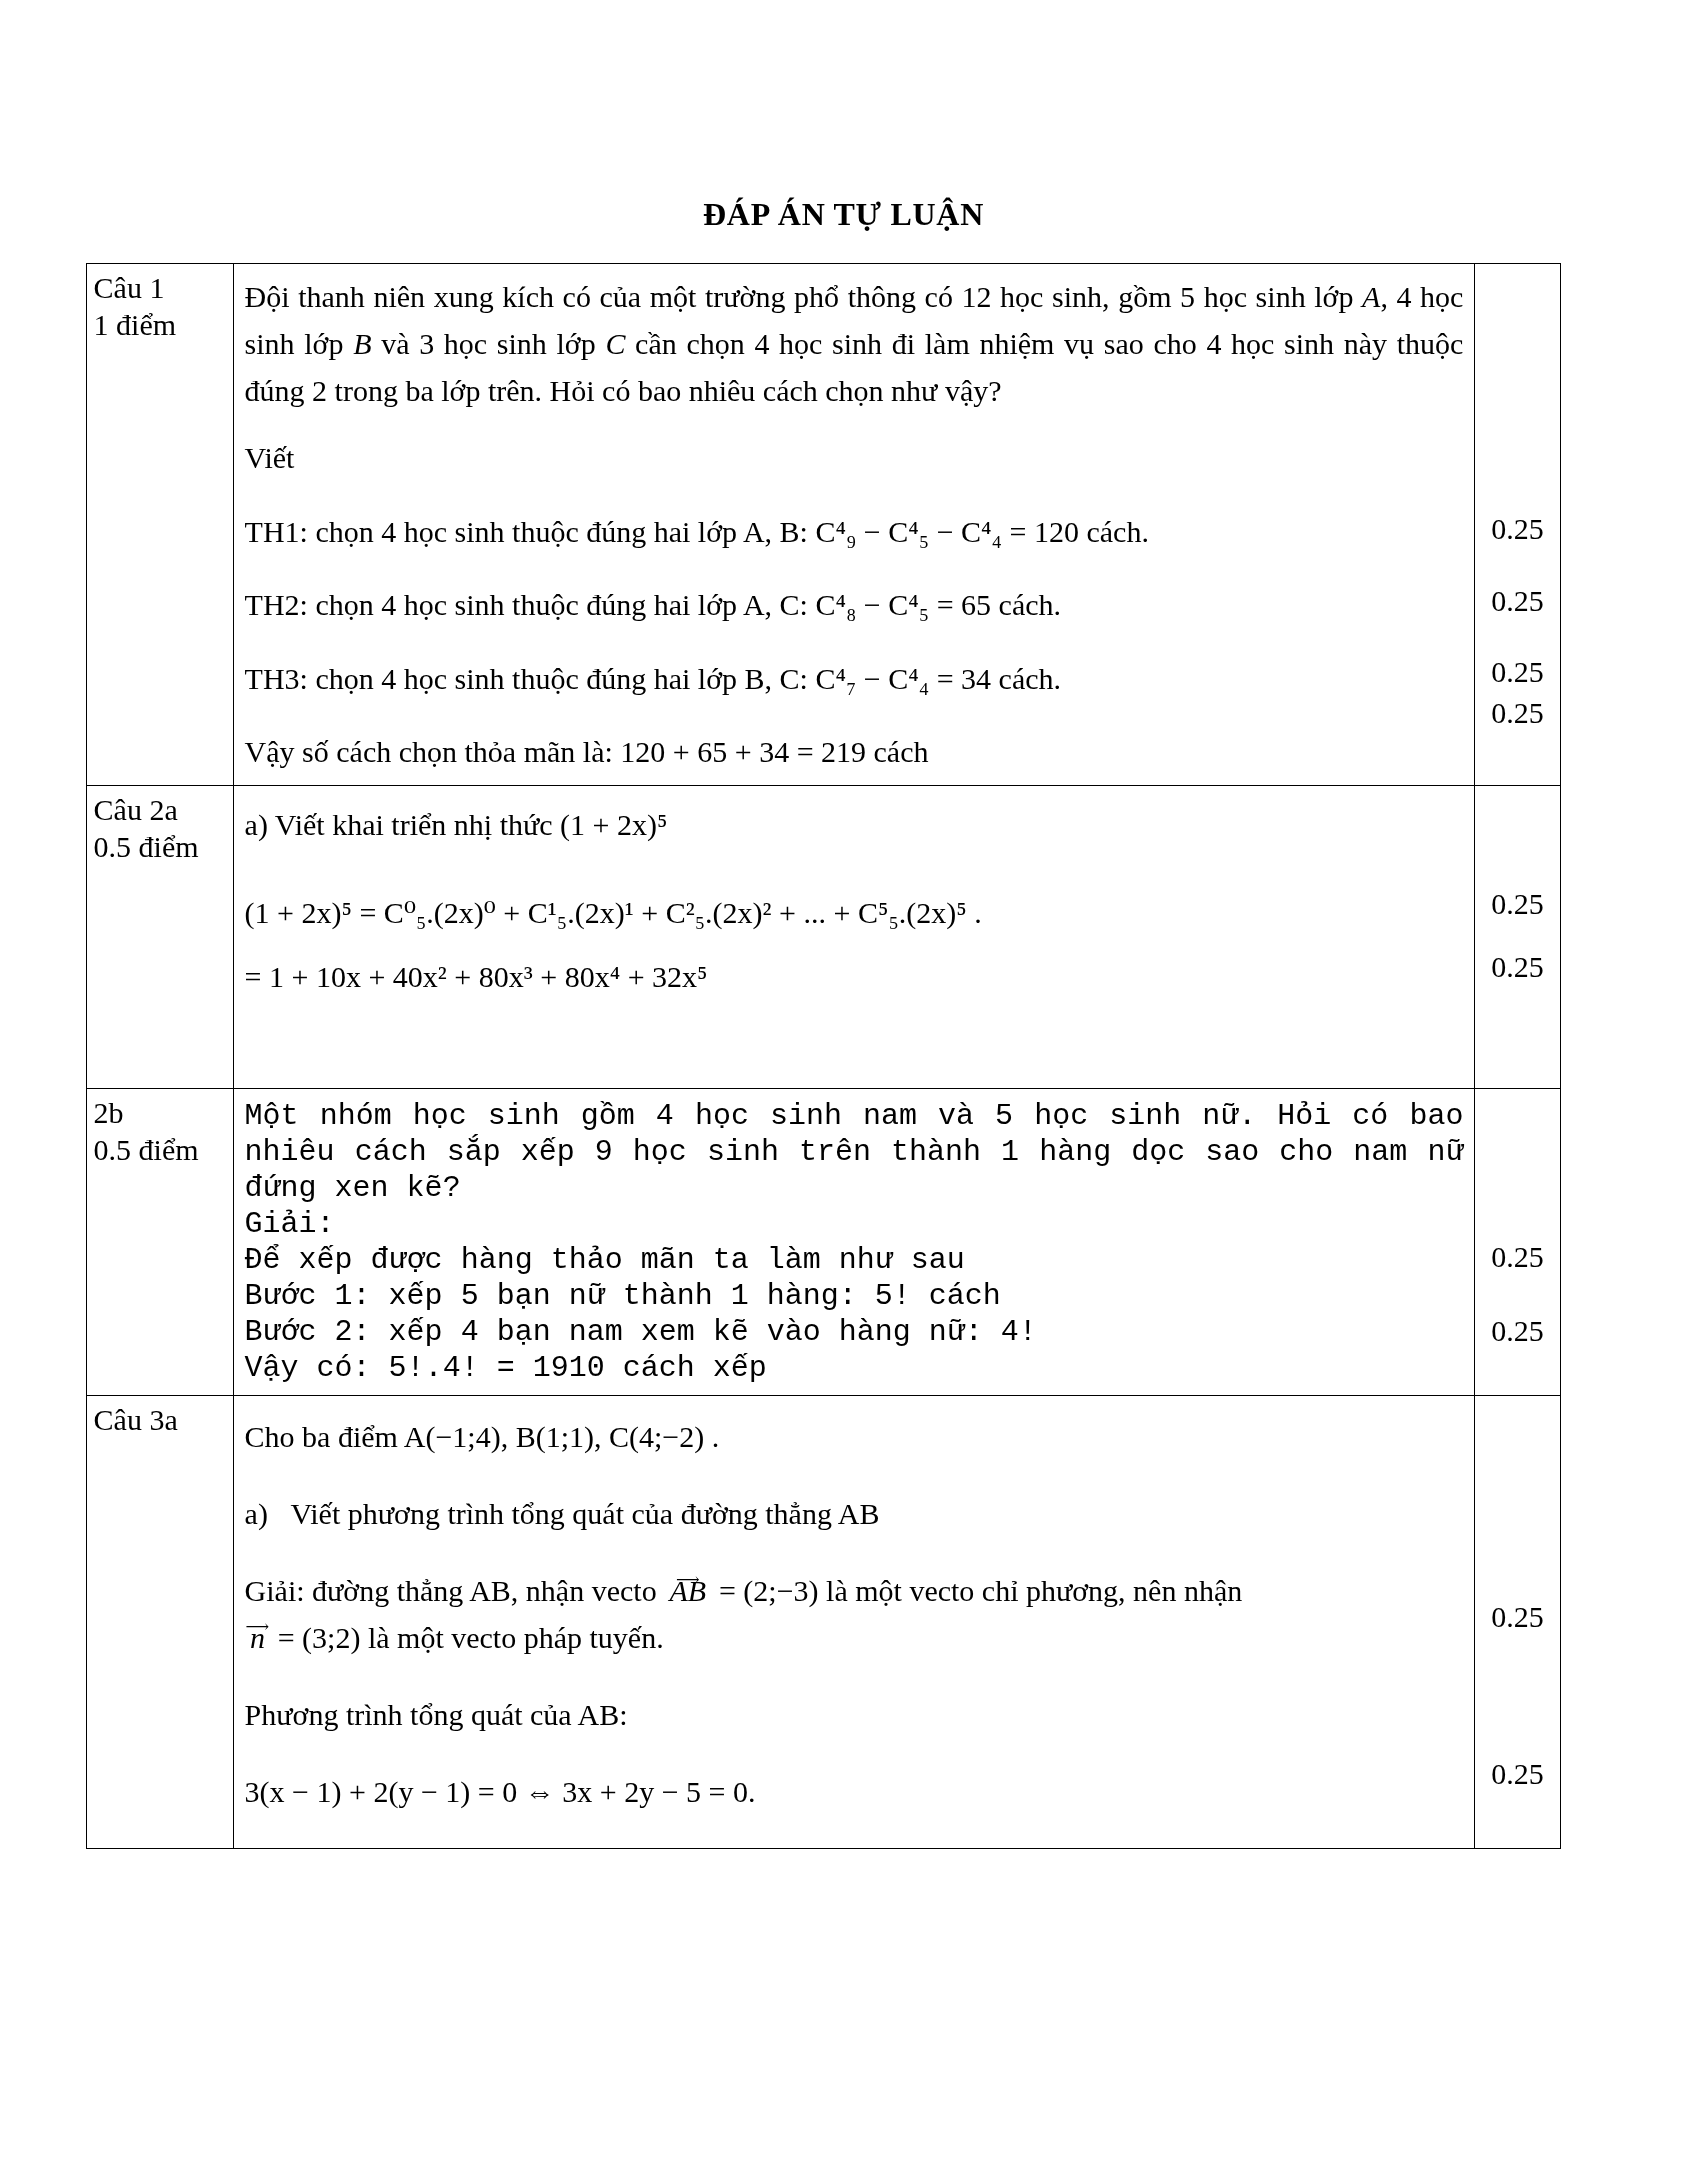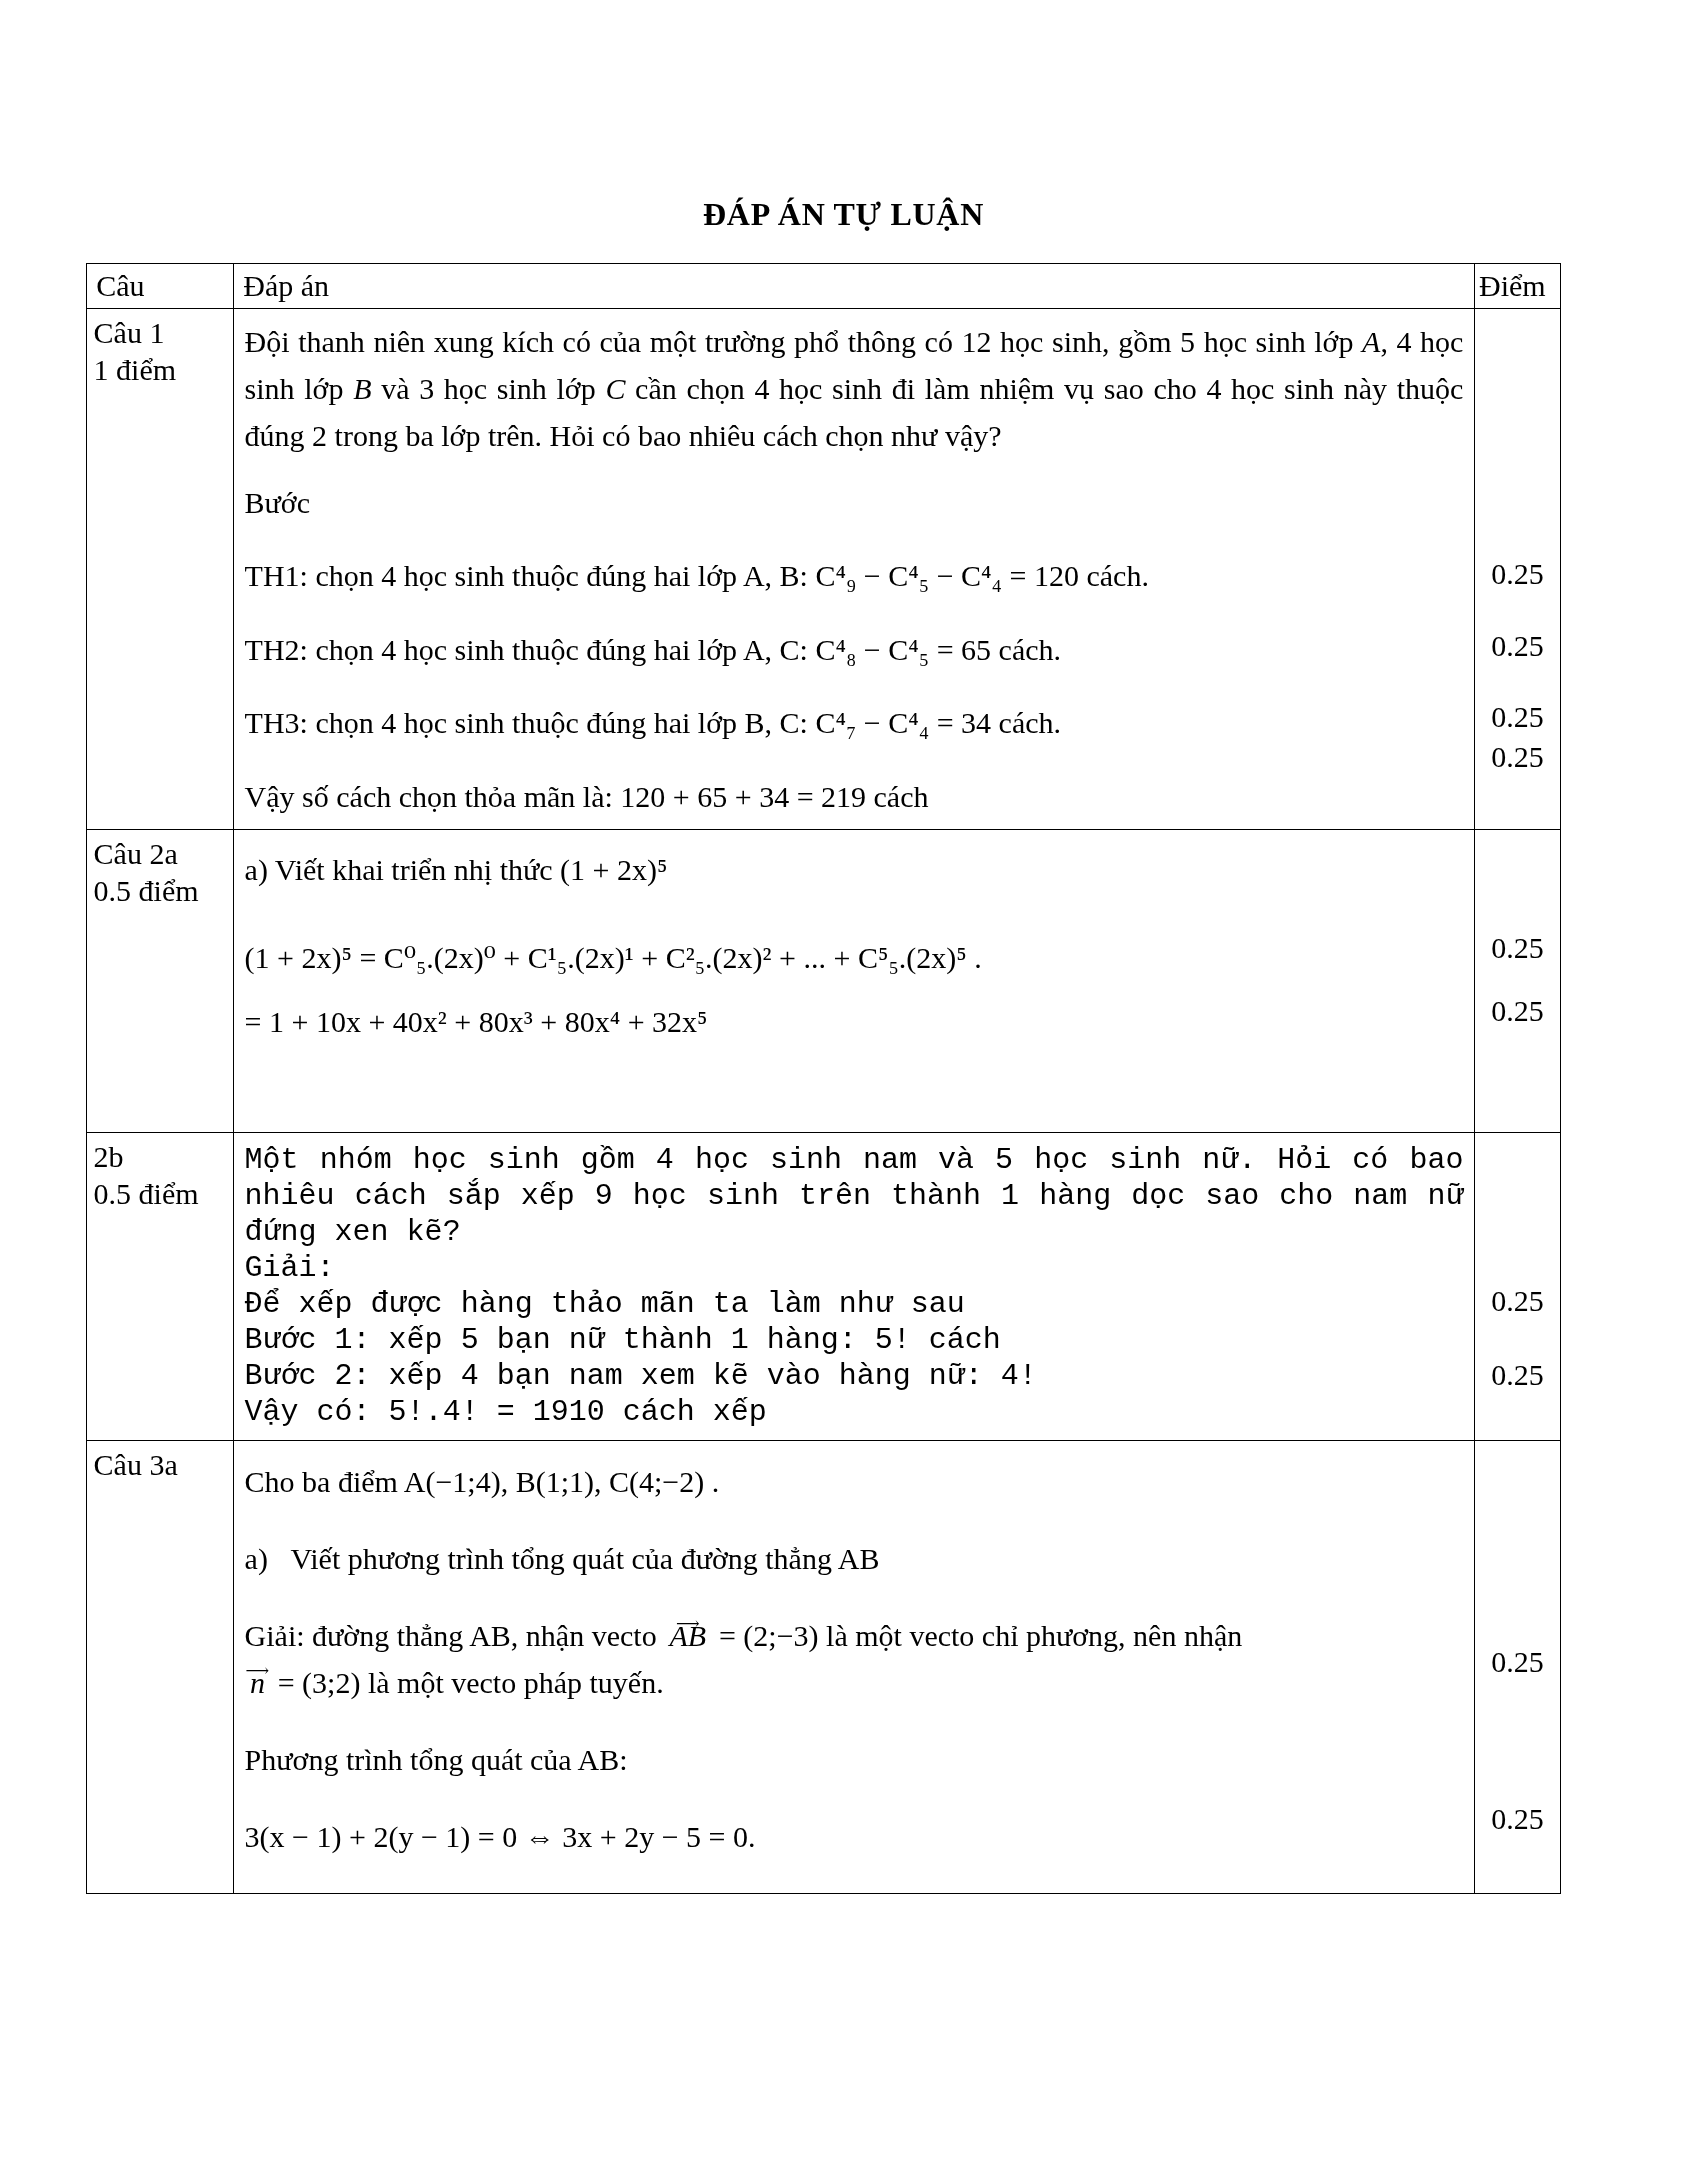--- a/index.html
+++ b/index.html
@@ -108,34 +108,29 @@
   <h1 class="doc-title">ĐÁP ÁN TỰ LUẬN</h1>
 
   <table class="answer-table">
     <colgroup>
         <col class="c1">
         <col class="c2">
         <col class="c3">
       </colgroup>
 
     <tbody>
-        <tr class="tr-header">
-      <td class="header-cell">Câu</td>
-      <td class="header-cell">Đáp án</td>
-      <td class="header-cell header-diem">Điểm</td>
-    </tr>
 
     <tr class="tr-r1">
       <td class="label-cell">
         <div>Câu 1</div>
         <div>1 điểm</div>
       </td>
       <td class="answer-cell cell-q1">
         <p class="problem"><span>Đội thanh niên xung kích có của một trường phổ thông có 12 học sinh, gồm 5 học sinh lớp </span><span class="mvar">A</span><span>, 4 học sinh lớp </span><span class="mvar">B</span><span> và 3 học sinh lớp </span><span class="mvar">C</span><span> cần chọn 4 học sinh đi làm nhiệm vụ sao cho 4 học sinh này thuộc đúng 2 trong ba lớp trên. Hỏi có bao nhiêu cách chọn như vậy?</span></p>
-        <p class="giai">Bước</p>
+        <p class="giai">Viết</p>
         <p class="case">TH1: chọn 4 học sinh thuộc đúng hai lớp A, B: C⁴₉ − C⁴₅ − C⁴₄ = 120 cách.</p>
         <p class="case">TH2: chọn 4 học sinh thuộc đúng hai lớp A, C: C⁴₈ − C⁴₅ = 65 cách.</p>
         <p class="case">TH3: chọn 4 học sinh thuộc đúng hai lớp B, C: C⁴₇ − C⁴₄ = 34 cách.</p>
         <p class="concl">Vậy số cách chọn thỏa mãn là: 120 + 65 + 34 = 219 cách</p>
       </td>
       <td class="score-cell diem-q1">
         <span class="score">0.25</span>
         <span class="score">0.25</span>
         <span class="score">0.25</span>
         <span class="score">0.25</span>

